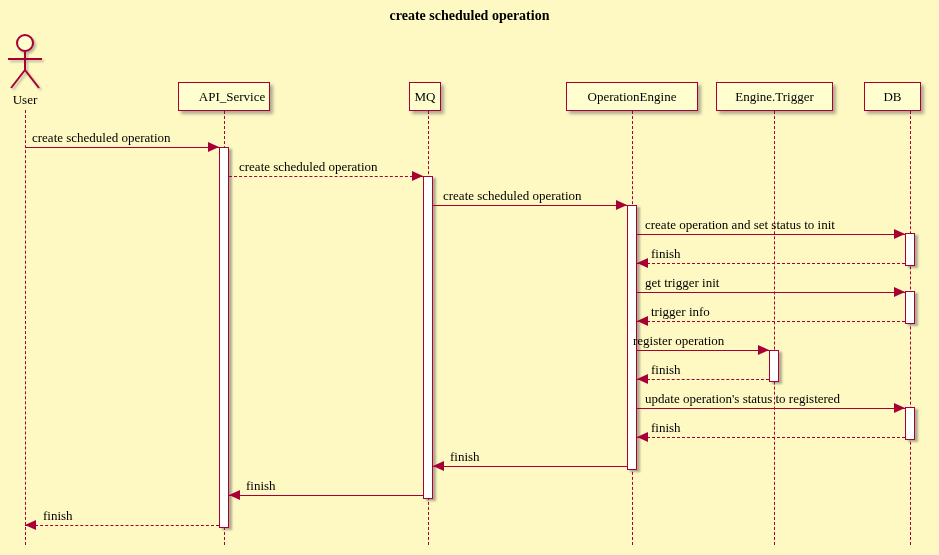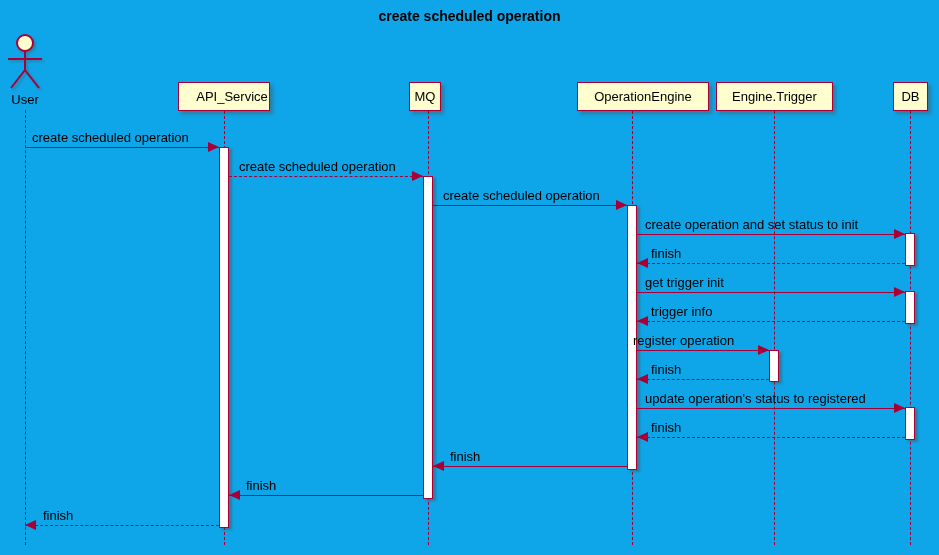--- a/index.html
+++ b/index.html
@@ -1,21 +1,21 @@
 <!DOCTYPE html>
 <html><head>
 <meta charset="utf-8">
 <style>
   html, body { margin: 0; padding: 0; background: #ffffff; }
   .canvas {
     position: relative;
     width: 939px;
     height: 555px;
-    background: #0ea5e9;
-    font-family: Liberation Sans, sans-serif;
+    background: #fef9c3;
+    font-family: Liberation Serif, serif;
     overflow: hidden;
   }
   .title {
     position: absolute;
     top: 8px; left: 0; width: 939px;
     text-align: center;
     font-size: 14px;
     font-weight: bold;
     color: #000000;
   }
@@ -89,27 +89,27 @@
     </svg>
     <div class="actor-label">User</div>
   </div>
 
   <div class="pbox" style="left:178px; width:92px;padding-left:16px;">
     <span>API_Service</span>
   </div>
   <div class="pbox" style="left:409px; width:32px;">
     <span>MQ</span>
   </div>
-  <div class="pbox" style="left:566px; width:132px;margin-left:11px;">
+  <div class="pbox" style="left:566px; width:132px;">
     <span>OperationEngine</span>
   </div>
   <div class="pbox" style="left:716px; width:117px;justify-content:center;">
     <span>Engine.Trigger</span>
   </div>
-  <div class="pbox" style="left:893px; width:35px;justify-content:center;">
+  <div class="pbox" style="left:864px; width:57px;justify-content:center;">
     <span>DB</span>
   </div>
 
   <div class="lifeline" style="left:25px;  top:110px; height:435px;"></div>
   <div class="lifeline" style="left:224px; top:111px; height:434px;"></div>
   <div class="lifeline" style="left:428px; top:111px; height:434px;"></div>
   <div class="lifeline" style="left:632px; top:111px; height:434px;"></div>
   <div class="lifeline" style="left:774px; top:111px; height:434px;"></div>
   <div class="lifeline" style="left:910px; top:111px; height:434px;"></div>
 

